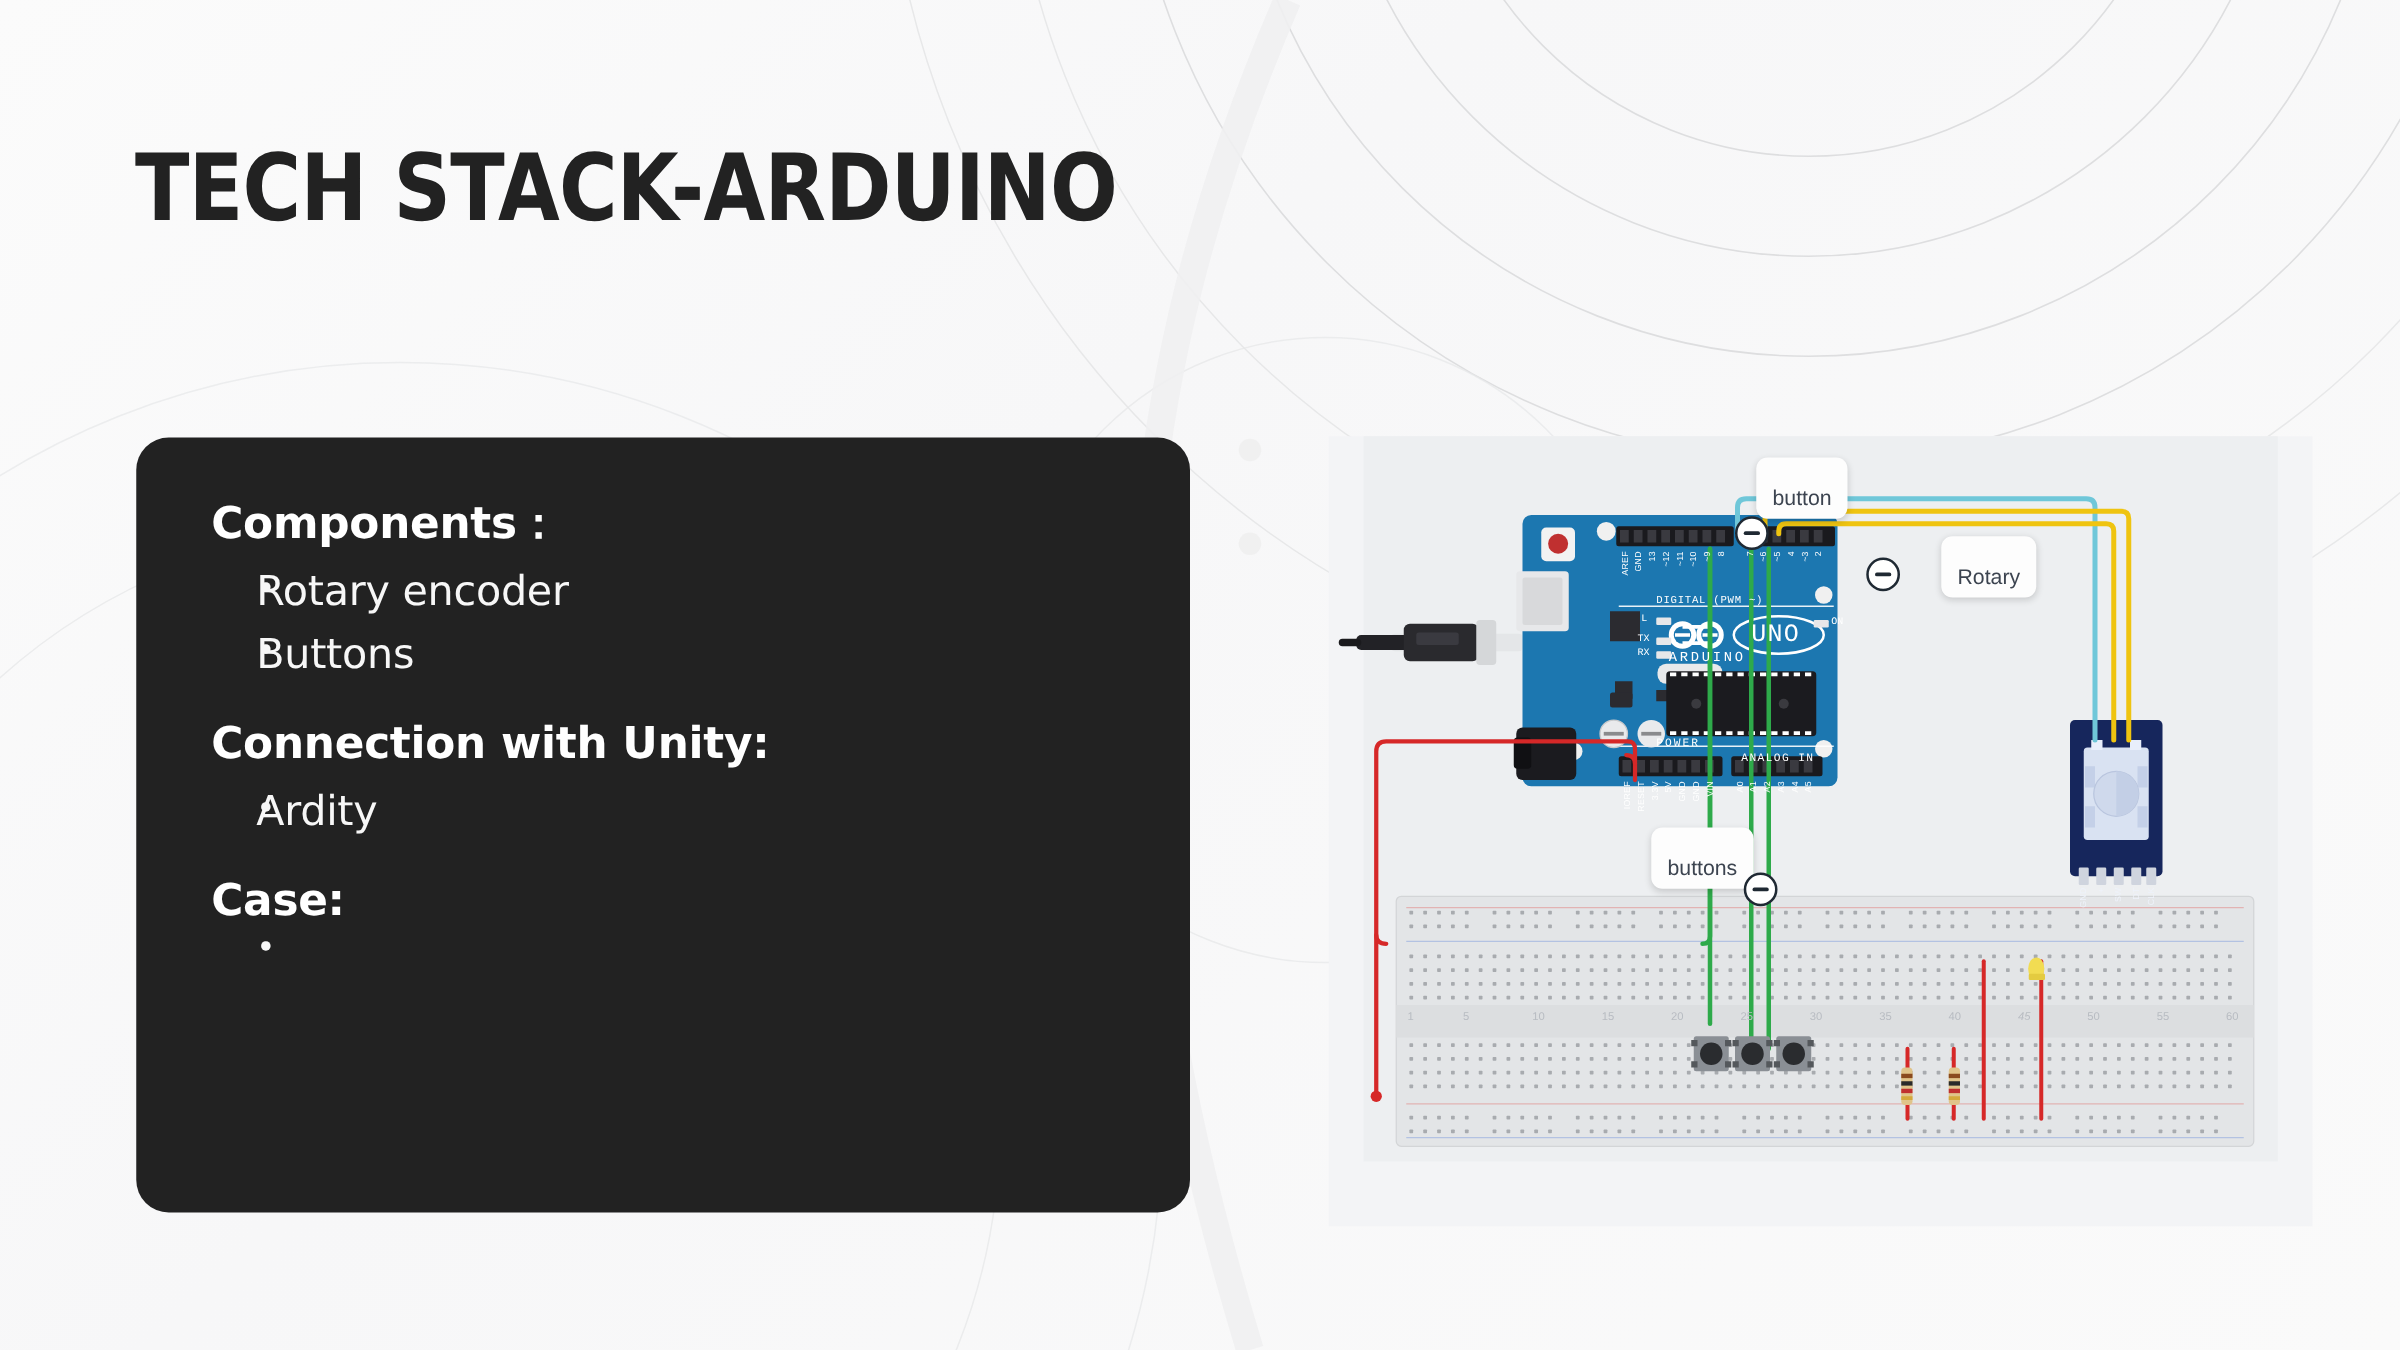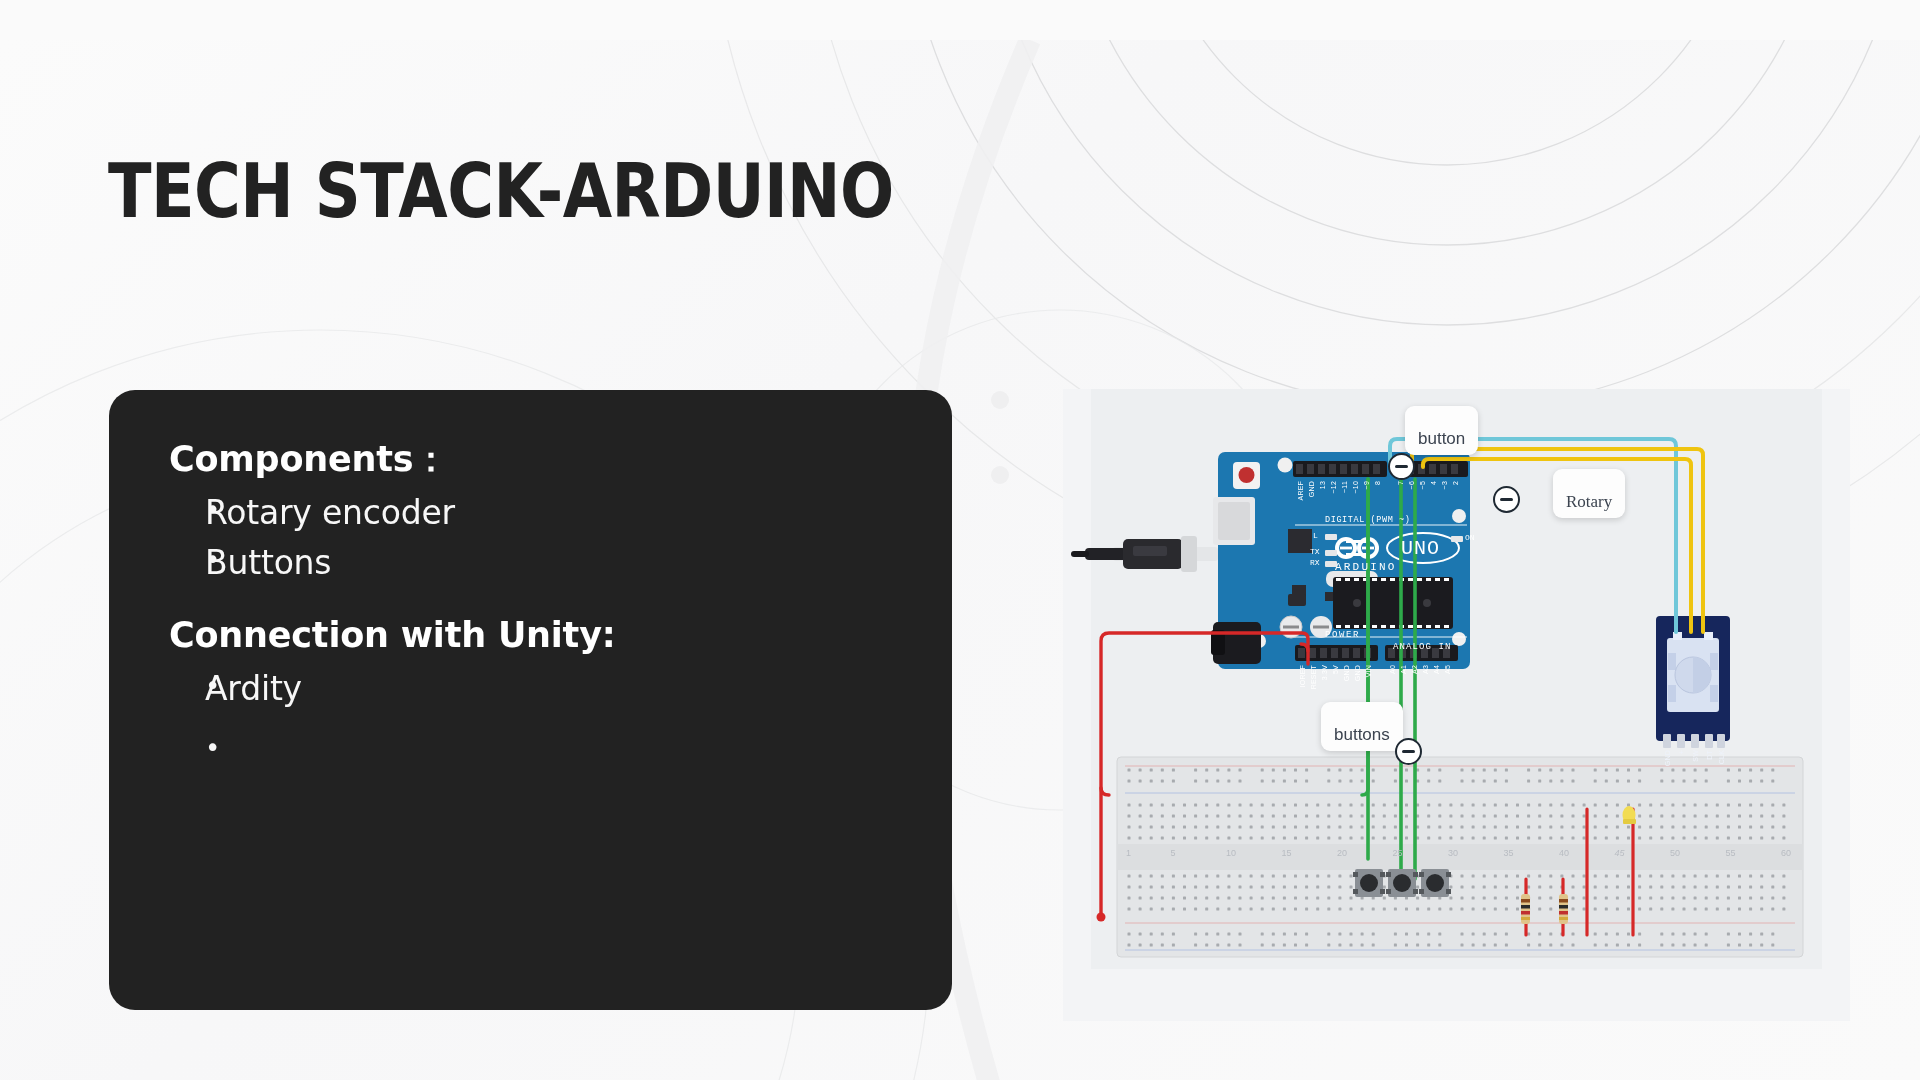--- a/index.html
+++ b/index.html
@@ -9,21 +9,20 @@
     font-family: "Liberation Sans", sans-serif;
     background: #fafafa;
     position: relative;
   }
 
   
   #slide {
     position: absolute; inset: 0;
     background: linear-gradient(135deg,#fbfbfb 0%,#f7f7f8 40%,#fafafa 100%);
     overflow: hidden;
-    margin-top: 40px;
   }
   .bg-svg { position:absolute; inset:0; width:1920px; height:1080px; }
 
   
   #title {
     position: absolute;
     left: 108px; top: 108px;
     font-family: "DejaVu Sans", sans-serif;
     font-weight: 700;
     font-size: 57px;
@@ -194,20 +193,21 @@
       <div class="grp-heading">Connection with Unity:</div>
       <ul class="grp-items">
         <li>
             <span class="bullet"></span>
             <span>Ardity</span>
           </li>
       </ul>
     </div>
 
     <div class="grp">
+      <div class="grp-heading">Case:</div>
       <ul class="grp-items">
         <li>
             <span class="bullet"></span>
           </li>
       </ul>
     </div>
 
   </div>
 
   <div id="circuit-panel"></div>
@@ -1216,20 +1216,20 @@
         <span class="bb-num" style="left: 551.4px; top: 459px; font-style: italic;">45</span>
         <span class="bb-num" style="left: 606.9px; top: 459px;">50</span>
         <span class="bb-num" style="left: 662.4px; top: 459px; text-align: center;">55</span>
         <span class="bb-num" style="left: 717.9px; top: 459px;">60</span>
       </div>
 
     
     <div class="tt-label" style="left:342px;top:17px;">button</div>
     <div class="tt-badge" style="left:325px;top:64px;"></div>
 
-    <div class="tt-label" style="left:490px;top:80px;font-family:Liberation Serif, serif;">Rotary</div>
+    <div class="tt-label" style="left:490px;top:80px;">Rotary</div>
     <div class="tt-badge" style="left:430px;top:97px;"></div>
 
     <div class="tt-label" style="left:258px;top:313px;">buttons</div>
     <div class="tt-badge" style="left:332px;top:349px;"></div>
 
   </div>
 </div>
 
 </body></html>

